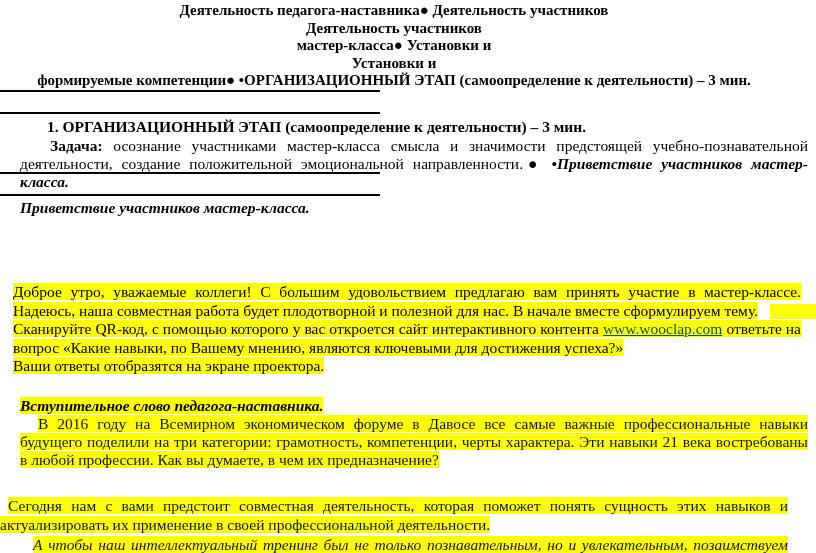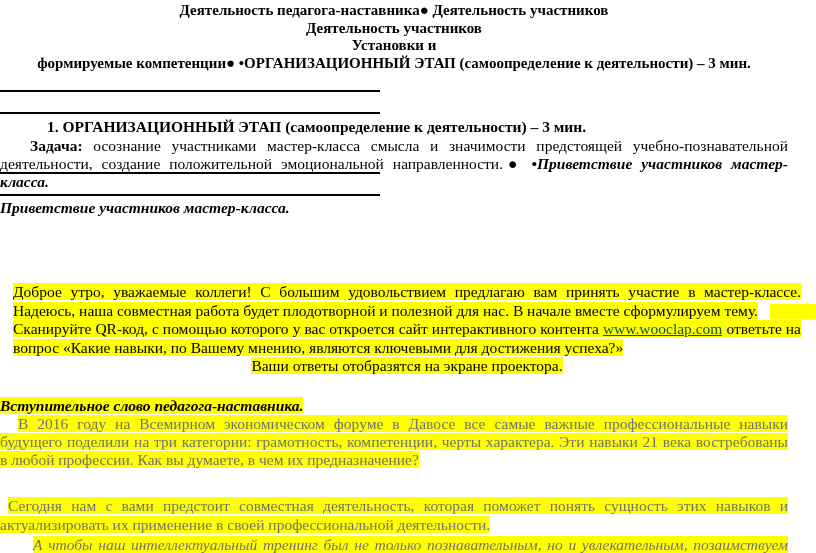--- a/index.html
+++ b/index.html
@@ -9,36 +9,37 @@
   }
   .abs{position:absolute;left:0;width:788px;}
   .hdr{text-align:center;font-weight:bold;font-size:15px;line-height:17.5px;}
   .rule{position:absolute;left:0;width:380px;height:2px;background:#000;}
   .b{font-weight:bold;}
   .i{font-style:italic;}
   .bi{font-weight:bold;font-style:italic;}
   .jus{text-align:justify;}
   .jus-all{text-align:justify;text-align-last:justify;}
   .hl{background-color:#ffff00;}
-  .blue{color:#737373;}
-  p{margin:0;text-align:center;}
-  .lh18{line-height:18px;}
+  .blue{color:#0f172a;}
+  p{margin:0;}
+  .lh18{line-height:18px;padding-left:20px;}
   .lh186{line-height:18.6px;padding-left:13px;}
   .lh19{line-height:19px;}
   a.link{color:#14532d;text-decoration:underline;cursor:pointer;background-color:#ffff00;}
   .strip{position:absolute;background:#ffff00;}
 </style>
 </head>
 <body>
 
 <div class="page">
 
   <div class="abs hdr" style="top:2px;">
     <div>Деятельность педагога-наставника● Деятельность участников</div>
     <div>Деятельность участников</div>
+    <div>мастер-класса● Установки и</div>
     <div>Установки и</div>
     <div>формируемые компетенции● •ОРГАНИЗАЦИОННЫЙ ЭТАП (самоопределение к деятельности) – 3 мин.</div>
   </div>
 
   <div class="rule" style="top:90px;"></div>
   <div class="rule" style="top:112px;"></div>
 
   <div class="abs b lh18" style="top:118px;padding-left:47px;width:783px;">1.  ОРГАНИЗАЦИОННЫЙ ЭТАП (самоопределение к деятельности) – 3 мин.</div>
 
   <p class="abs jus lh18" style="top:137px;text-indent:30px;"><span class="b">Задача:</span> <span>осознание участниками мастер-класса смысла и значимости предстоящей учебно-познавательной деятельности, создание положительной эмоциональной направленности.</span><span class="b">●</span> <span class="bi">•Приветствие участников мастер-класса.</span></p>

